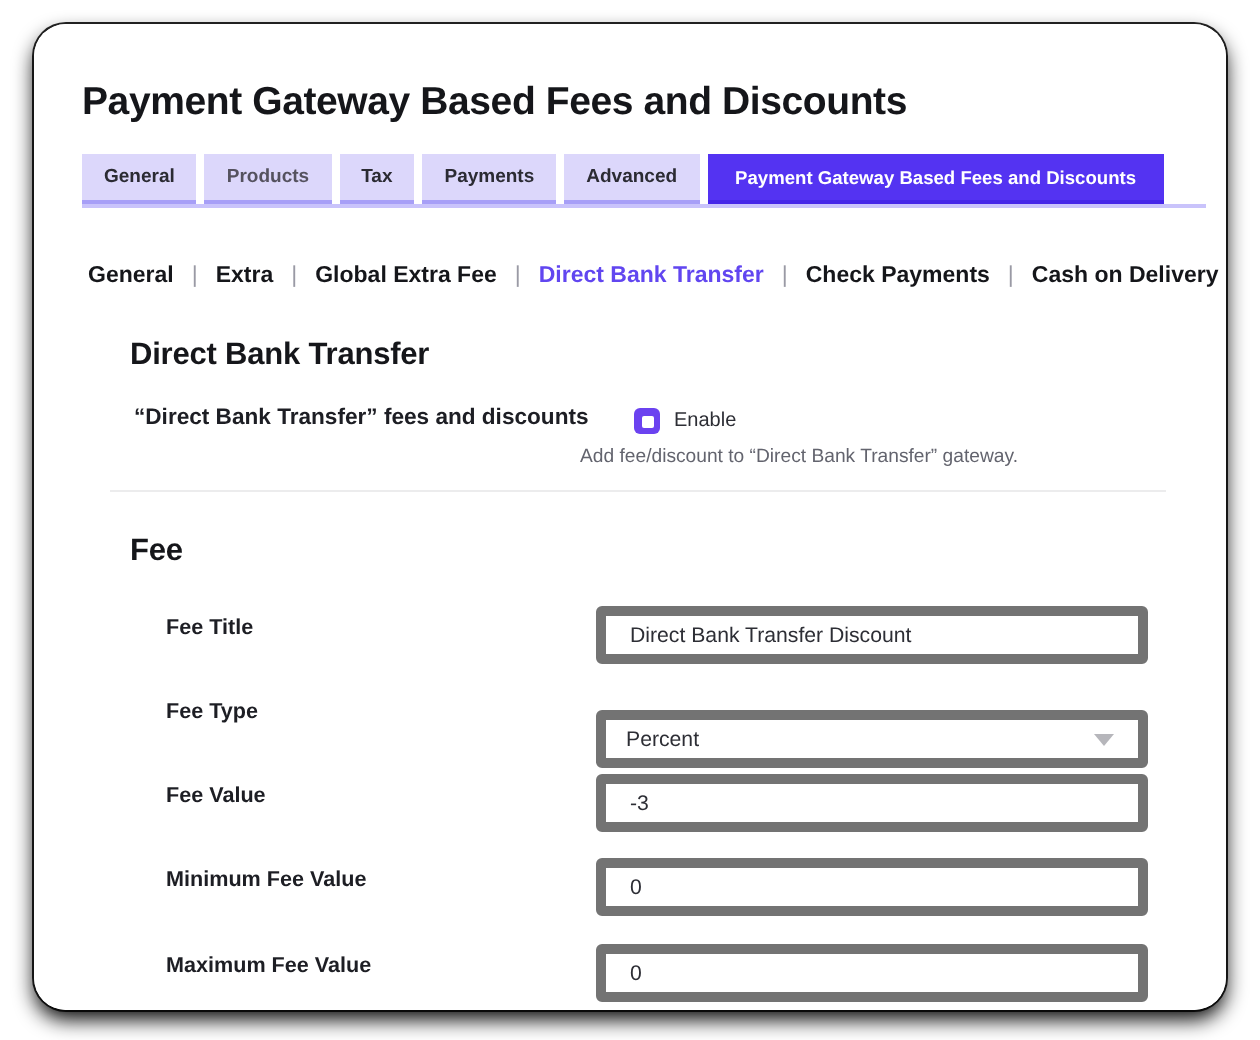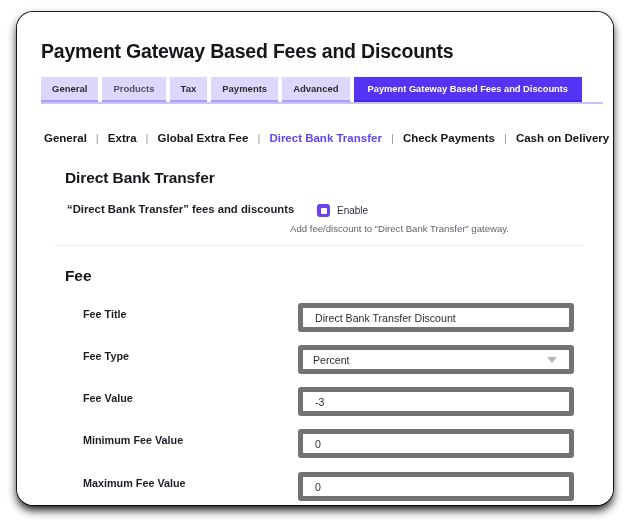--- a/index.html
+++ b/index.html
@@ -217,21 +217,21 @@
   }
   .field-control.select { cursor: pointer; justify-content: space-between; }
   .caret {
     width: 0; height: 0;
     border-left: 5px solid transparent;
     border-right: 5px solid transparent;
     border-top: 6px solid #b6b6bb;
     flex: none;
   }
   .r1 { top: 291px; }
-  .r2 { top: 333px; padding-left: 10px; }
+  .r2 { top: 343px; padding-left: 10px; }
   .r3 { top: 375px; }
   .r4 { top: 417px; }
   .r5 { top: 460px; }
   .l1 { top: 296px; }
   .l2 { top: 338px; }
   .l3 { top: 380px; }
   .l4 { top: 422px; }
   .l5 { top: 465px; }
 </style>
 </head>

